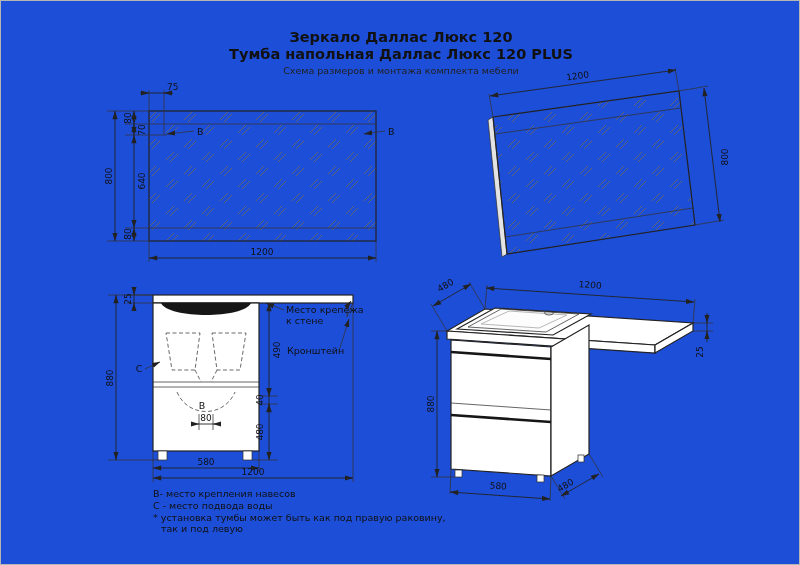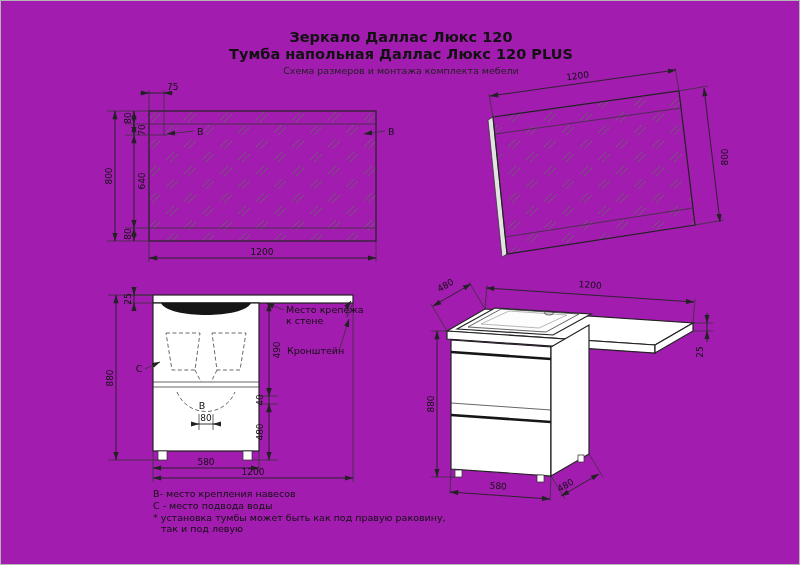--- a/index.html
+++ b/index.html
@@ -1,16 +1,16 @@
 <!DOCTYPE html>
 <html><head>
 <meta charset="utf-8">
 <style>
   html,body{margin:0;padding:0;background:#fff;}
-  .page{position:relative;width:800px;height:565px;background:#a21caf;border:1px solid #b5b5b5;box-sizing:border-box;overflow:hidden;}
+  .page{position:relative;width:800px;height:565px;background:#1d4ed8;border:1px solid #b5b5b5;box-sizing:border-box;overflow:hidden;}
   svg{display:block;}
   text{font-family:"DejaVu Sans","Liberation Sans",sans-serif;fill:#111;}
   .ttl{font-size:14.5px;font-weight:700;}
   .sub{font-size:9.5px;fill:#222;}
   .dim{font-size:9px;}
   .lbl{font-size:9.5px;}
   .leg{font-size:9.5px;}
   .o{stroke:#222;stroke-width:1.2;fill:none;}
   .t{stroke:#333;stroke-width:0.75;fill:none;}
   .d{stroke:#222;stroke-width:0.9;fill:none;}

